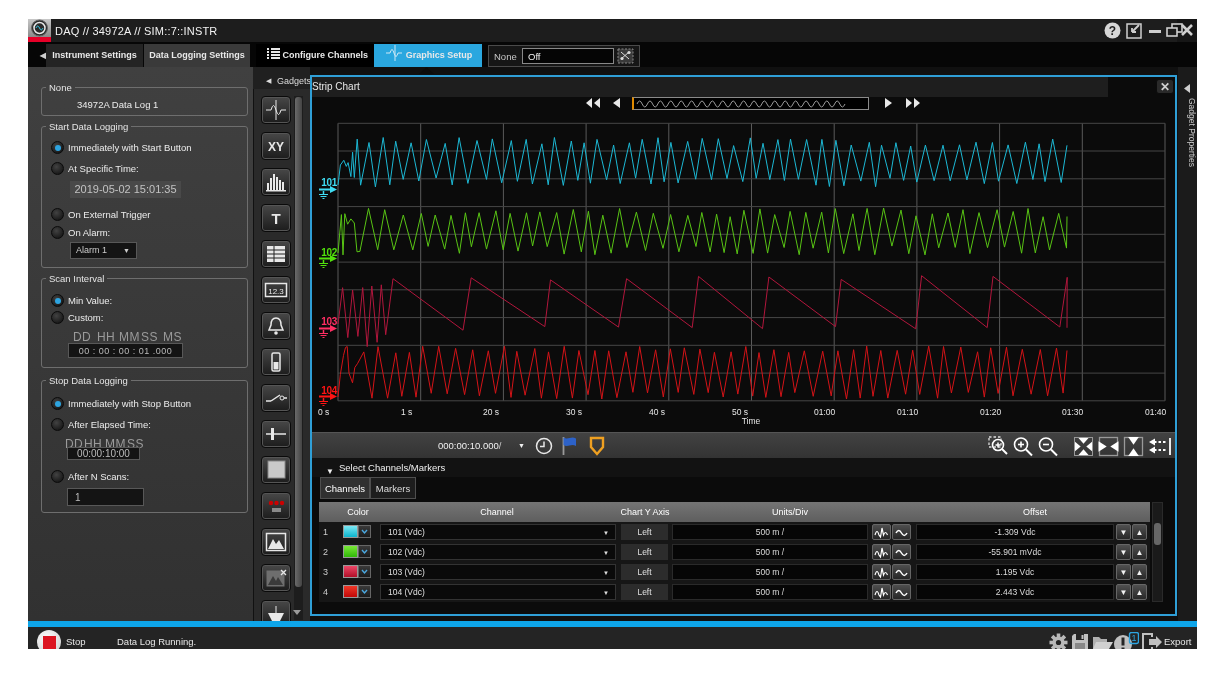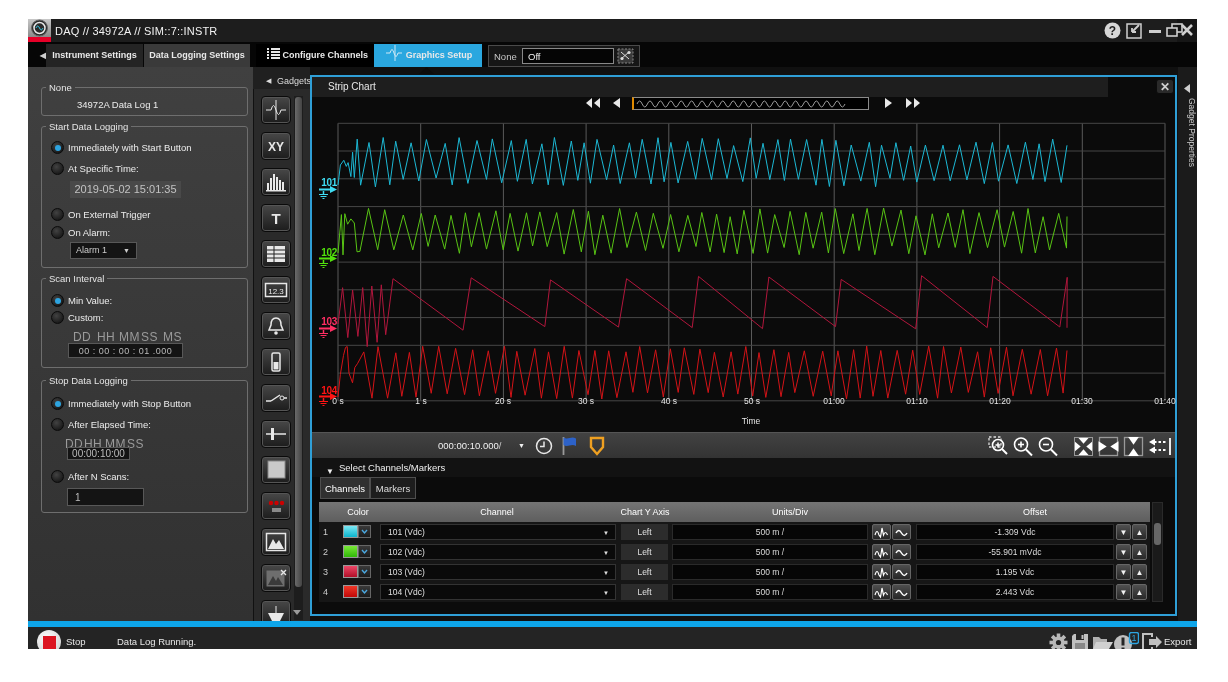--- a/index.html
+++ b/index.html
@@ -32,26 +32,26 @@
 #ghead{position:absolute;left:225px;top:0;width:57px;height:22px;background:#202020;color:#dcdcdc;font-size:9px}
 .gbtn{position:absolute;left:233px;width:30px;height:28px;background:linear-gradient(#474747,#1c1c1c);border:1px solid #0a0a0a;border-radius:4px;box-shadow:inset 0 0 0 1px #555}
 .gbtn svg{position:absolute;left:0;top:0}
 #gsb{position:absolute;left:266px;top:29px;width:9px;height:524px;background:#1d1d1d}
 #gsbthumb{position:absolute;left:267px;top:30px;width:7px;height:490px;background:linear-gradient(90deg,#6a6a6a,#444);border-radius:3px}
 
 #rstrip{position:absolute;left:1150px;top:0;width:19px;height:554px;background:#1b1b1b}
 #rtext{position:absolute;left:1152px;top:31px;width:17px;color:#c8c8c8;font-size:8.5px;writing-mode:vertical-rl}
 
 #gadget{position:absolute;left:282px;top:8px;width:867px;height:541px;box-shadow:inset 0 0 0 2px #2f9fd7;background:#0b0b0b}
-#gtitle{position:absolute;left:2px;top:2px;width:796px;height:20px;background:#1e1e1e;color:#e8e8e8;font-size:10px;line-height:20px;padding-left:16px}
+#gtitle{position:absolute;left:2px;top:2px;width:796px;height:20px;background:#1e1e1e;color:#e8e8e8;font-size:10px;line-height:20px;padding-left:0}
 #gclose{position:absolute;left:846px;top:4px;width:18px;height:15px;background:#2a2a2a;border:1px solid #0c0c0c;border-radius:3px;color:#d0d0d0;font-size:12px;font-weight:bold;text-align:center;line-height:14px}
 #minimap{position:absolute;left:322px;top:22px;width:237px;height:13px;border:1px solid #8a8a8a;background:#000;border-left:2px solid #e08a00}
 
 #chartsvg{position:absolute;left:0;top:0;width:867px;height:541px}
-.xl{position:absolute;top:321px;width:40px;text-align:center;color:#e8e8e8;font-size:8.5px}
+.xl{position:absolute;top:332px;width:40px;color:#e8e8e8;font-size:8.5px}
 #timelab{position:absolute;left:421px;top:341px;width:40px;text-align:center;color:#e8e8e8;font-size:8.5px}
 .mk{position:absolute;font-size:10px;font-weight:bold;width:22px;text-align:right;letter-spacing:-0.3px}
 .mksvg{position:absolute}
 
 #ctoolbar{position:absolute;left:2px;top:357px;width:863px;height:26px;background:linear-gradient(#424242,#333);border-top:1px solid #555}
 #timectl{position:absolute;left:126px;top:0;width:200px;height:26px;color:#f0f0f0;font-size:9.5px;line-height:26px;white-space:nowrap}
 .zic{position:absolute;top:3px}
 
 #selhdr{position:absolute;left:2px;top:383px;width:863px;height:19px;background:#121212;color:#f0f0f0;font-size:9.5px;line-height:19px}
 .stab{position:absolute;top:402px;height:22px;font-size:9.5px;line-height:21px;text-align:center;border:1px solid #4e4e4e;white-space:nowrap}
@@ -178,21 +178,21 @@
           <legend>Stop Data Logging</legend>
         </fieldset>
       <div class="radio sel" style="left:23px;top:330px"></div>
         <div class="rlab" style="left:40px;top:331px">Immediately with Stop Button</div>
       <div class="radio" style="left:23px;top:351px"></div>
         <div class="rlab" style="left:40px;top:352px">After Elapsed Time:</div>
       <div class="glab" style="left:37px;top:370px">DD</div>
         <div class="glab" style="left:56px;top:370px">HH</div>
         <div class="glab" style="left:77px;top:370px">MM</div>
         <div class="glab" style="left:99px;top:370px">SS</div>
-      <div class="dfld" style="left:39px;top:380px;width:63px;height:13px;line-height:12px;text-align:center;font-size:10px;color:#bbb">00:00:10:00</div>
+      <div class="dfld" style="left:39px;top:380px;width:73px;height:13px;line-height:12px;text-align:center;font-size:10px;color:#bbb">00:00:10:00</div>
       <div class="radio" style="left:23px;top:403px"></div>
         <div class="rlab" style="left:40px;top:404px">After N Scans:</div>
       <div class="dfld" style="left:39px;top:421px;width:77px;height:18px;line-height:17px;padding-left:7px;font-size:10px;color:#bbb">1</div>
     </div>
     <div id="gcol"></div>
     <div id="ghead">
         <span style="position:absolute;left:13px;top:10px;font-size:7px">◀</span>
         <span style="position:absolute;left:24px;top:9px">Gadgets</span>
       </div>
     <div class="gbtn" style="top:29px">

